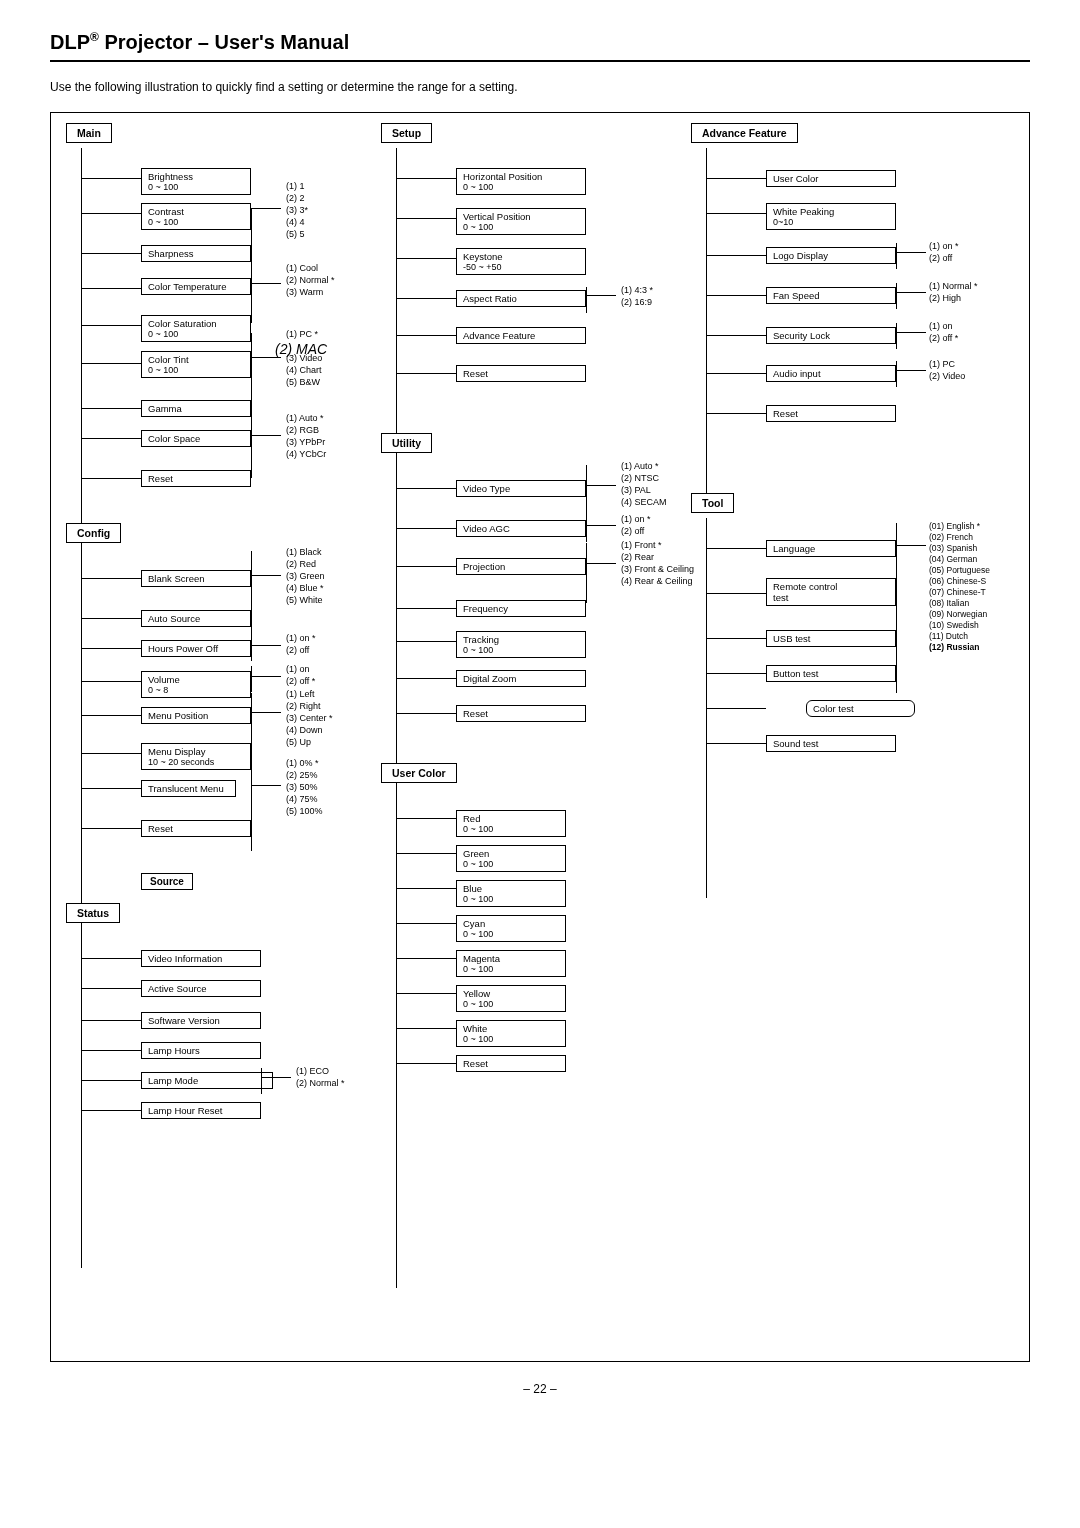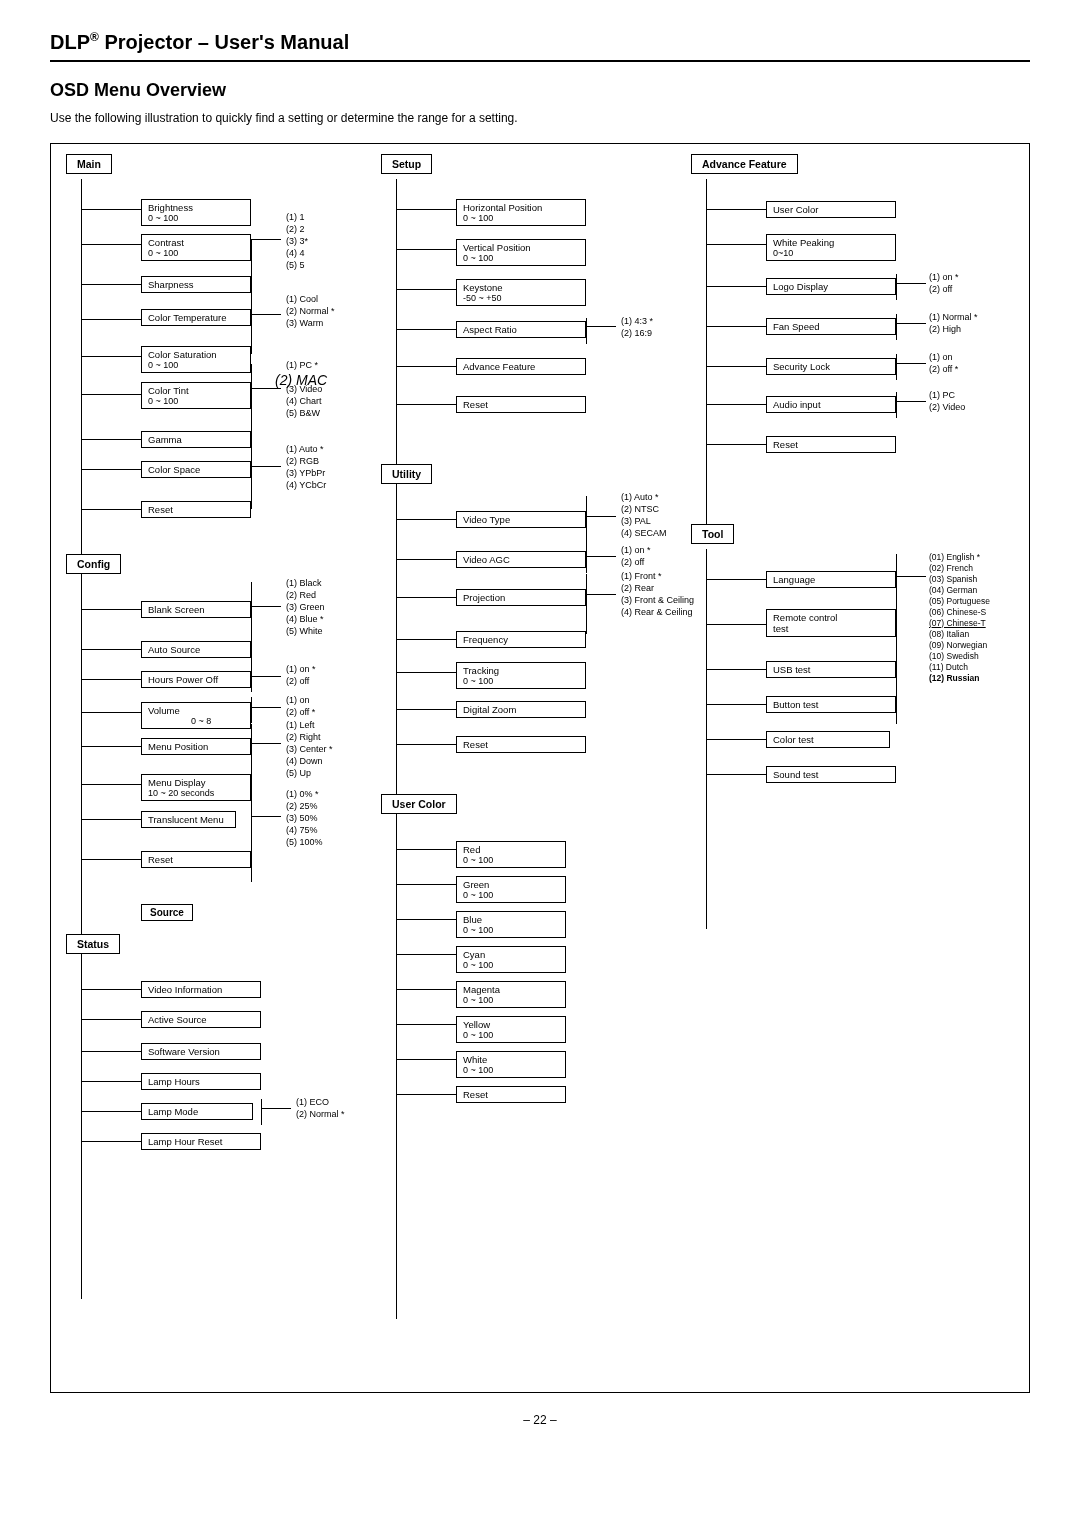--- a/index.html
+++ b/index.html
@@ -82,21 +82,20 @@
 </head>
 <body>
 
 <div class="page">
   <div class="page-header">
     <h1>
       <span>DLP</span><sup>®</sup><span> Projector – User's Manual</span>
     </h1>
   </div>
 
-  <div class="section-title">OSD Menu Overview</div>
   <div class="intro-text">Use the following illustration to quickly find a setting or determine the range for a setting.</div>
 
   <div class="osd-diagram" style="position:relative; width:980px; min-height:1250px;">
 
     <div class="menu-box" style="left:15px; top:10px; padding:3px 10px;">
       <span>Main</span>
     </div>
 
     <div class="vline" style="left:30px; top:35px; height:700px;"></div>
 
@@ -203,21 +202,21 @@
       <div>Hours Power Off</div>
     </div>
     <div class="hline" style="left:200px; top:532px; width:30px;"></div>
     <div class="vline" style="left:200px; top:522px; height:26px;"></div>
     <div style="position:absolute; left:235px; top:520px; font-size:9px;">(1) on *</div>
     <div style="position:absolute; left:235px; top:532px; font-size:9px;">(2) off</div>
 
     <div class="hline" style="left:30px; top:568px; width:60px;"></div>
     <div class="menu-item-box" style="left:90px; top:558px; width:110px;">
       <div>Volume</div>
-      <div style="font-size:9px;margin-left:43px;">0 ~ 8</div>
+      <div style="font-size:9px;">0 ~ 8</div>
     </div>
     <div class="hline" style="left:200px; top:563px; width:30px;"></div>
     <div class="vline" style="left:200px; top:553px; height:26px;"></div>
     <div style="position:absolute; left:235px; top:551px; font-size:9px;">(1) on</div>
     <div style="position:absolute; left:235px; top:563px; font-size:9px;">(2) off *</div>
 
     <div class="hline" style="left:30px; top:602px; width:60px;"></div>
     <div class="menu-item-box" style="left:90px; top:594px; width:110px;">
       <div>Menu Position</div>
     </div>
@@ -271,21 +270,21 @@
     <div class="menu-item-box" style="left:90px; top:899px; width:120px;">
       <div>Software Version</div>
     </div>
 
     <div class="hline" style="left:30px; top:937px; width:60px;"></div>
     <div class="menu-item-box" style="left:90px; top:929px; width:120px;">
       <div>Lamp Hours</div>
     </div>
 
     <div class="hline" style="left:30px; top:967px; width:60px;"></div>
-    <div class="menu-item-box" style="left:90px; top:959px; width:112px;">
+    <div class="menu-item-box" style="left:90px; top:959px; width:132px;">
       <div>Lamp Mode</div>
     </div>
     <div class="hline" style="left:210px; top:964px; width:30px;"></div>
     <div class="vline" style="left:210px; top:955px; height:26px;"></div>
     <div style="position:absolute; left:245px; top:953px; font-size:9px;">(1) ECO</div>
     <div style="position:absolute; left:245px; top:965px; font-size:9px;">(2) Normal *</div>
 
     <div class="hline" style="left:30px; top:997px; width:60px;"></div>
     <div class="menu-item-box" style="left:90px; top:989px; width:120px;">
       <div>Lamp Hour Reset</div>
@@ -510,21 +509,21 @@
     </div>
 
     <div class="hline" style="left:845px; top:432px; width:30px;"></div>
     <div class="vline" style="left:845px; top:410px; height:170px;"></div>
     <div style="position:absolute; left:878px; top:408px; font-size:8.5px;">(01) English *</div>
     <div style="position:absolute; left:878px; top:419px; font-size:8.5px;">(02) French</div>
     <div style="position:absolute; left:878px; top:430px; font-size:8.5px;">(03) Spanish</div>
     <div style="position:absolute; left:878px; top:441px; font-size:8.5px;">(04) German</div>
     <div style="position:absolute; left:878px; top:452px; font-size:8.5px;">(05) Portuguese</div>
     <div style="position:absolute; left:878px; top:463px; font-size:8.5px;">(06) Chinese-S</div>
-    <div style="position:absolute; left:878px; top:474px; font-size:8.5px;text-decoration:underline;">(07) Chinese-T</div>
+    <div style="position:absolute; left:878px; top:474px; font-size:8.5px;">(07) Chinese-T</div>
     <div style="position:absolute; left:878px; top:485px; font-size:8.5px;">(08) Italian</div>
     <div style="position:absolute; left:878px; top:496px; font-size:8.5px;">(09) Norwegian</div>
     <div style="position:absolute; left:878px; top:507px; font-size:8.5px;">(10) Swedish</div>
     <div style="position:absolute; left:878px; top:518px; font-size:8.5px;">(11) Dutch</div>
     <div style="position:absolute; left:878px; top:529px; font-size:8.5px;font-weight:bold;">(12) Russian</div>
 
     <div class="hline" style="left:655px; top:480px; width:60px;"></div>
     <div class="menu-item-box" style="left:715px; top:465px; width:130px;">
       <div>Remote control</div>
       <div>test</div>
@@ -534,21 +533,21 @@
     <div class="menu-item-box" style="left:715px; top:517px; width:130px;">
       <div>USB test</div>
     </div>
 
     <div class="hline" style="left:655px; top:560px; width:60px;"></div>
     <div class="menu-item-box" style="left:715px; top:552px; width:130px;">
       <div>Button  test</div>
     </div>
 
     <div class="hline" style="left:655px; top:595px; width:60px;"></div>
-    <div class="menu-item-box" style="left:715px; top:587px; width:124px;">
+    <div class="menu-item-box" style="left:755px; top:587px; width:109px;border-radius:6px;">
       <div>Color  test</div>
     </div>
 
     <div class="hline" style="left:655px; top:630px; width:60px;"></div>
     <div class="menu-item-box" style="left:715px; top:622px; width:130px;">
       <div>Sound test</div>
     </div>
 
     <div style="position:absolute; left:90px; top:760px; font-size:10px; font-weight:bold; border:1px solid #000; padding:2px 8px;">Source</div>
 

